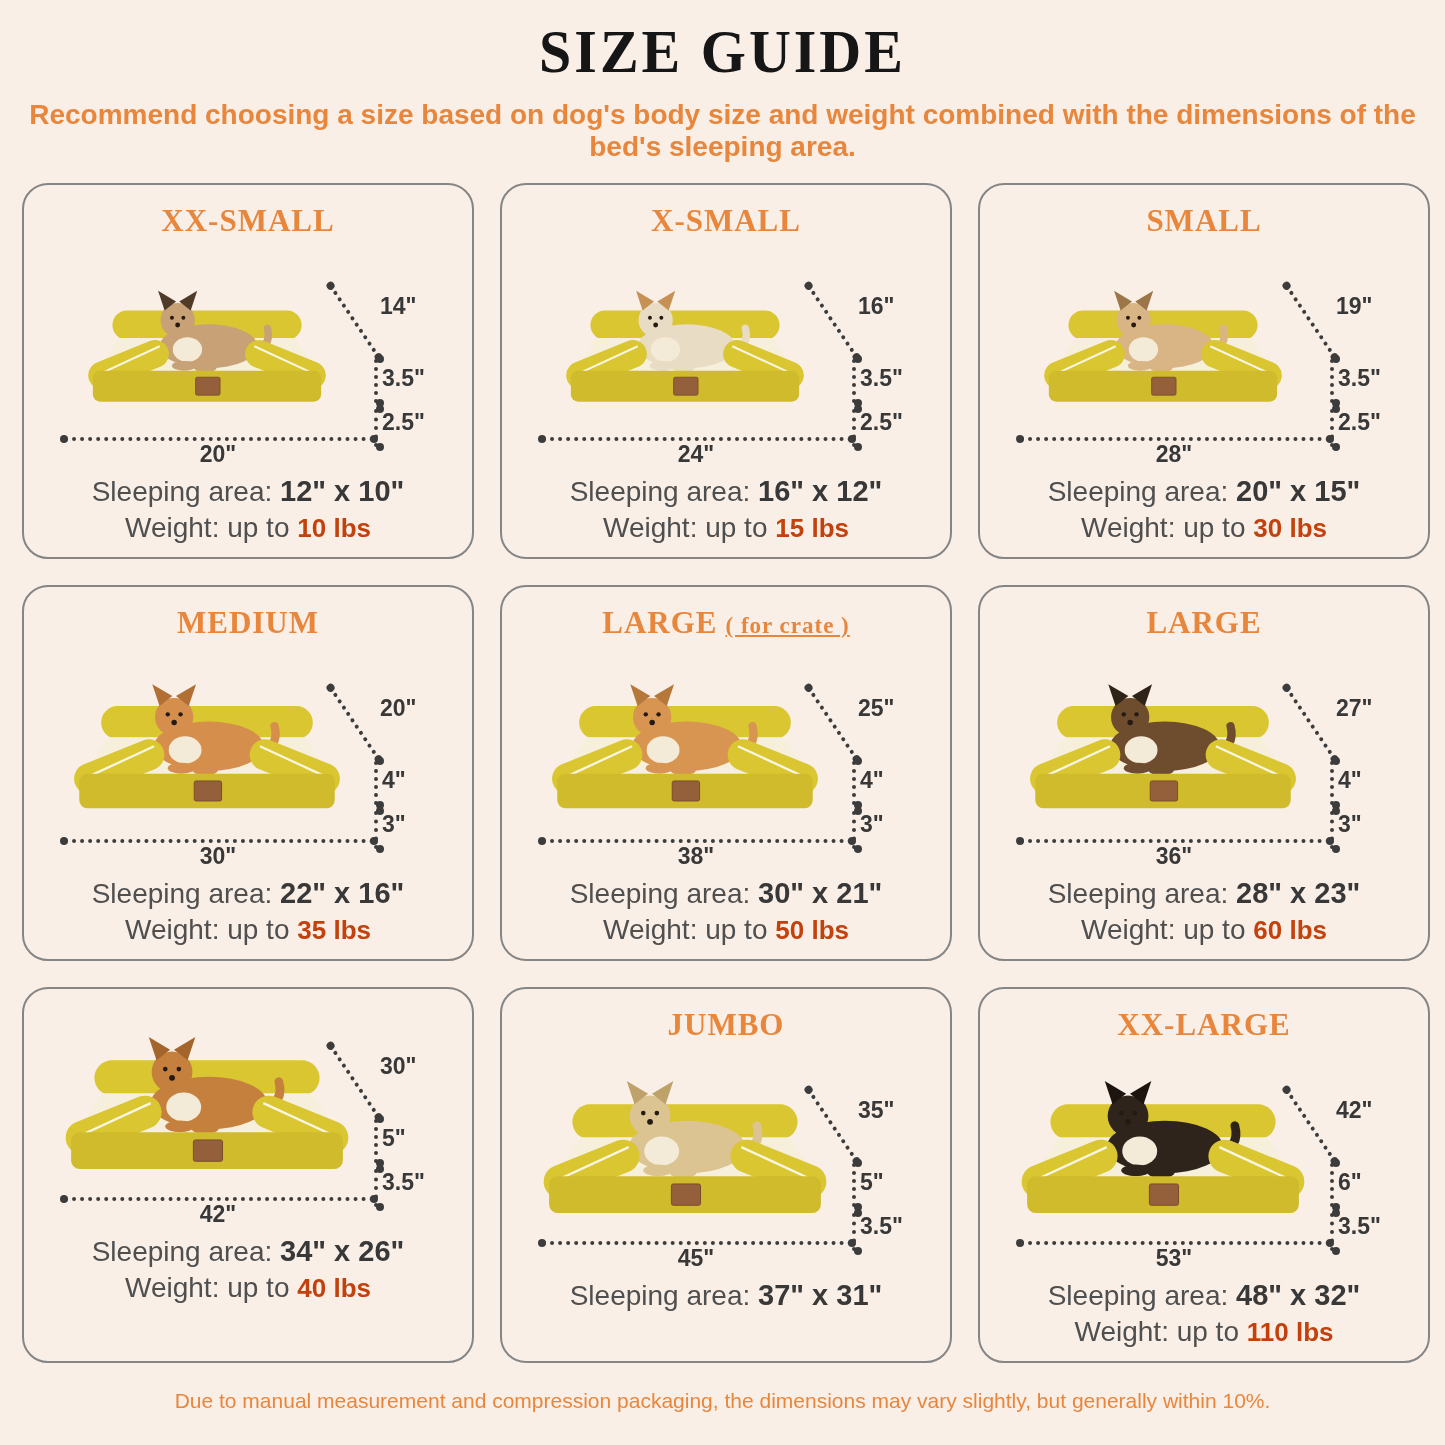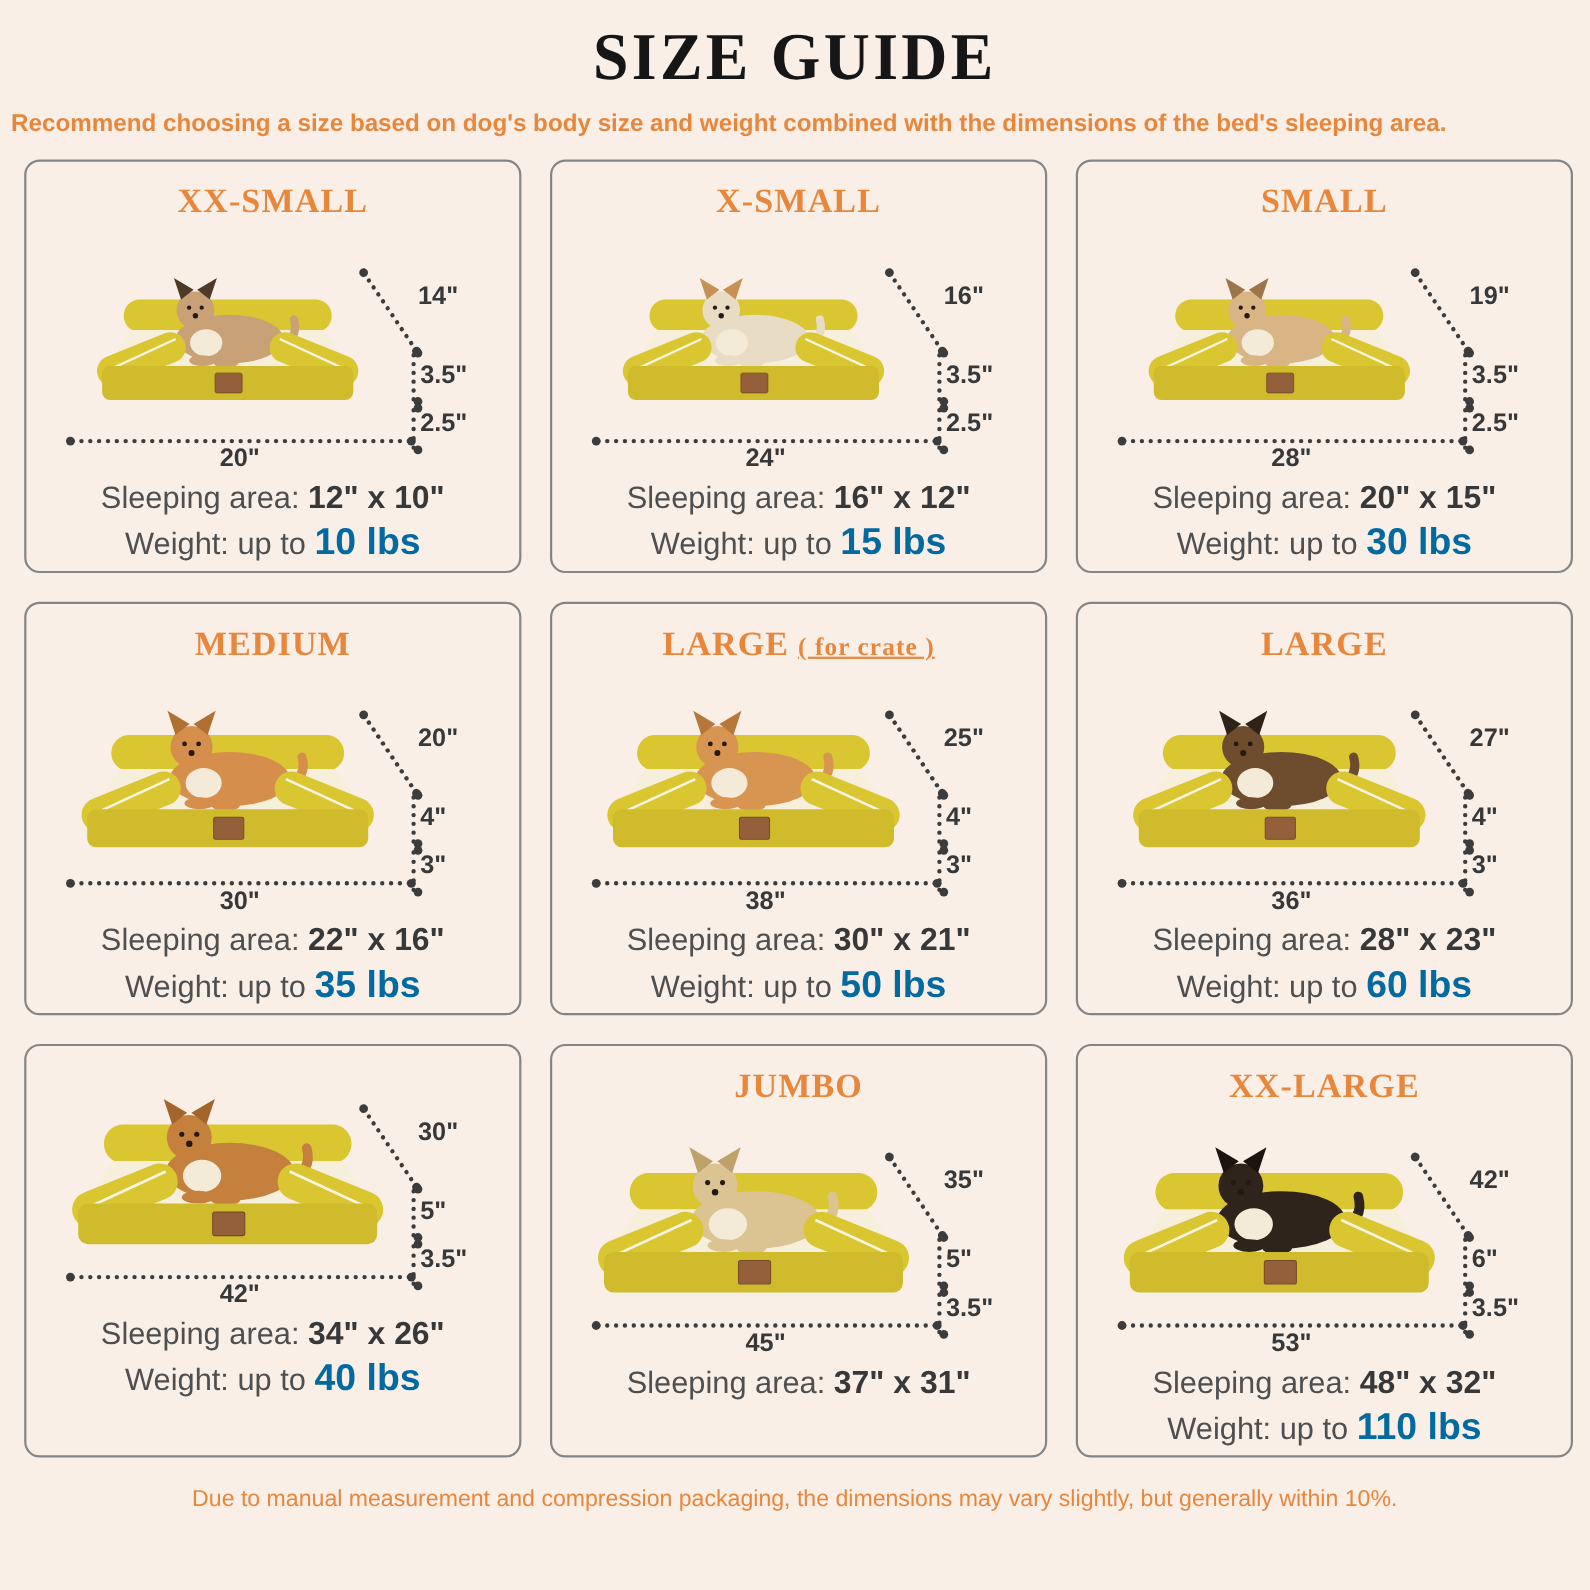--- a/index.html
+++ b/index.html
@@ -14,35 +14,35 @@
     margin:18px 0 6px 0;
     text-align:center;
     font-family:"Liberation Serif", serif;
     font-weight:700;
     font-size:58px;
     letter-spacing:3px;
     color:#161616;
     transform:scaleY(1.05);
   }
   .subtitle{
-    text-align:left;
-    font-size:22px;
+    text-align:center;
+    font-size:28px;
     font-weight:700;
     color:#e8863c;
     margin:14px 10px 20px 10px;
   }
   .grid{
     display:grid;
     grid-template-columns:repeat(3,1fr);
     gap:26px;
     padding:0 22px;
   }
   .card{
     border:2px solid #858585;
-    border-radius:14px;
+    border-radius:26px;
     padding:12px 14px 10px 14px;
     height:376px;
     box-sizing:border-box;
     position:relative;
   }
   .card-title{
     margin:6px 0 2px 0;
     text-align:center;
     font-family:"Liberation Serif", serif;
     font-weight:700;
@@ -89,21 +89,21 @@
     font-size:23px;font-weight:700;color:#383838;
     white-space:nowrap;
   }
   .lab-depth{left:342px;top:52px;}
   .lab-h1{left:344px;top:124px;}
   .lab-h2{left:344px;top:168px;}
   .lab-w{left:120px;top:200px;width:120px;text-align:center;}
   .spec{margin:2px 0;text-align:center;font-size:28px;color:#4f4f4f;}
   .spec .val{font-weight:700;color:#383838;font-size:29px;}
   .spec.wt{margin-top:4px;}
-  .spec .wval{font-weight:700;color:#0369a1;font-size:34px;}
+  .spec .wval{font-weight:700;color:#c2410c;font-size:26px;}
   .footnote{
     text-align:center;
     font-size:21px;
     font-weight:400;
     color:#e8863c;
     margin-top:26px;
   }
 </style>
 </head>
 <body>

